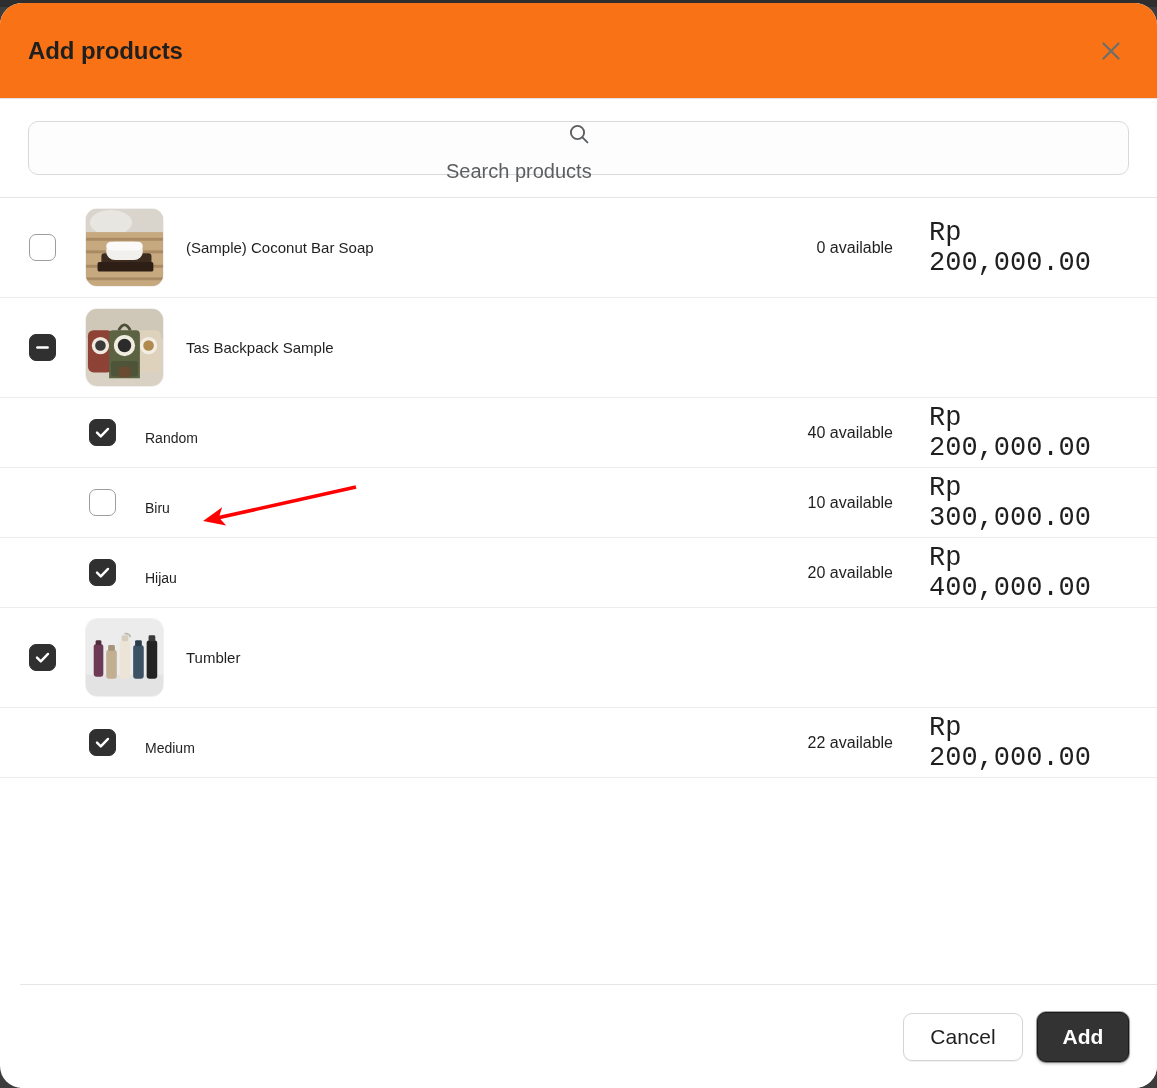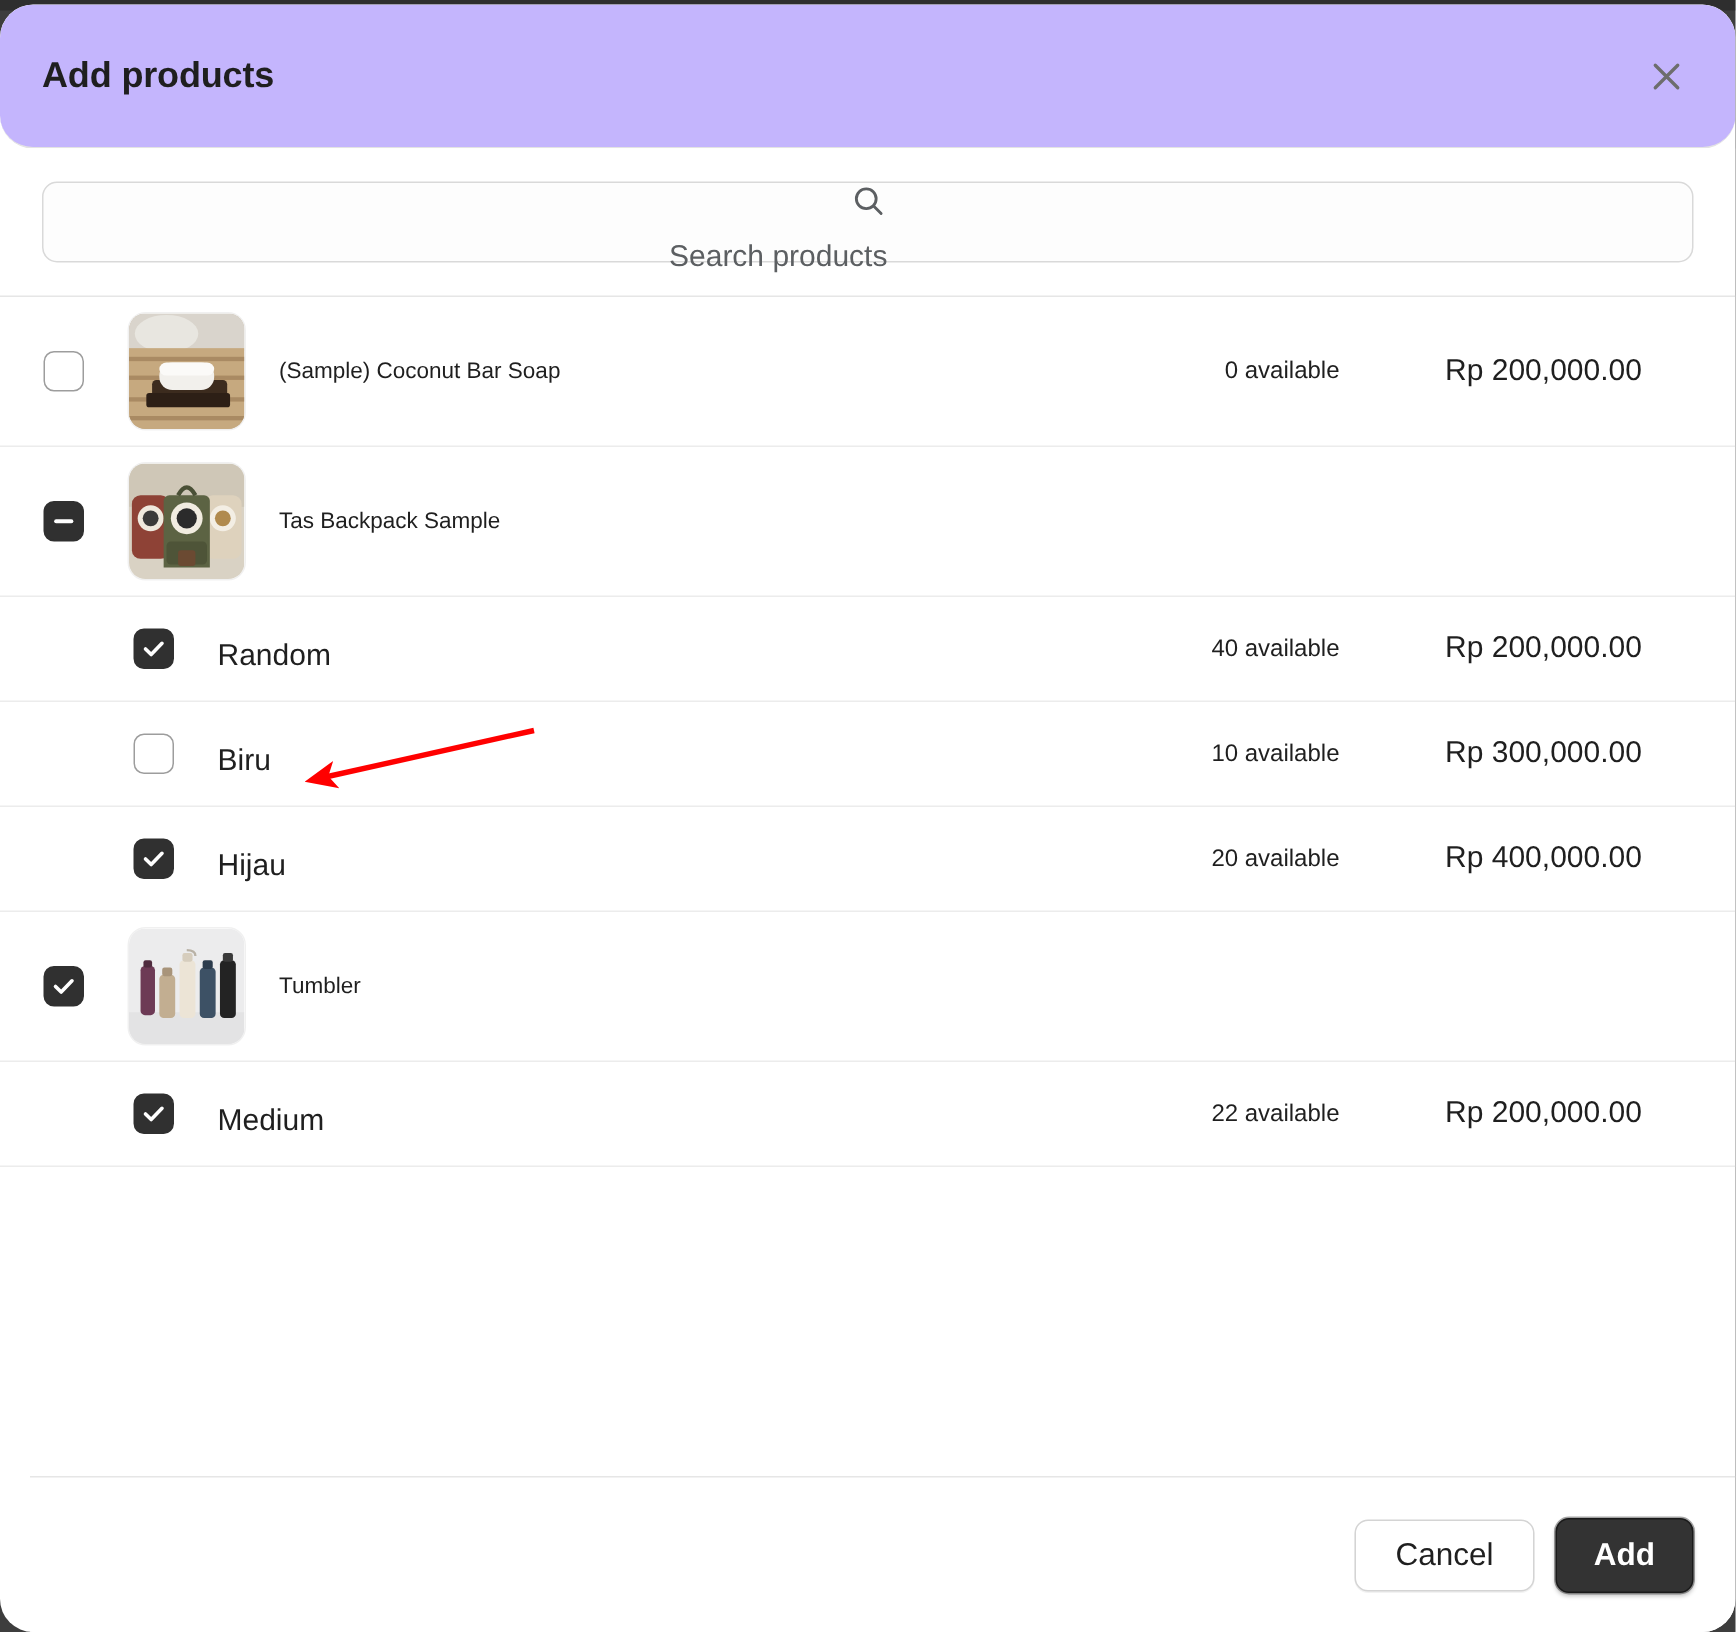--- a/index.html
+++ b/index.html
@@ -30,27 +30,26 @@
     border-radius: 22px 22px 22px 22px;
     overflow: hidden;
     display: flex;
     flex-direction: column;
   }
 
   
   .modal-header {
     height: 96px;
     flex: 0 0 96px;
-    background: #c4b5fd;
+    background: #f97316;
     border-bottom: 1px solid #e3e3e3;
     display: flex;
     align-items: center;
     justify-content: space-between;
     padding: 0 26px 0 28px;
-    border-radius: 22px;
   }
   .modal-title {
     font-size: 24px;
     font-weight: bold;
     color: #1f1f1f;
     letter-spacing: -0.1px;
   }
   .close-btn {
     width: 40px; height: 40px;
     display: flex; align-items: center; justify-content: center;
@@ -146,36 +145,37 @@
     border: 1px solid rgba(0,0,0,0.06);
   }
   .thumb svg { display: block; width: 100%; height: 100%; }
 
   .title-cell {
     flex: 1 1 auto;
     font-size: 15px;
     color: #1f1f1f;
     white-space: nowrap;
   }
-  .row.variant .title-cell { font-size: 20px; margin-top: 10px; }
+  .row.variant .title-cell { font-size: 14px; margin-top: 10px; }
 
   .avail-cell {
     flex: 0 0 auto;
     font-size: 16px;
     color: #1f1f1f;
     text-align: right;
     width: 180px;
     margin-right: 36px;
   }
   .price-cell {
     flex: 0 0 auto;
-    font-size: 20px;
-    color: #1f1f1f;
-    text-align: center;
+    font-size: 27px;
+    color: #1f1f1f;
+    text-align: left;
     width: 200px;
+    font-family: Liberation Mono, monospace;
   }
 
   .filler { flex: 1 1 auto; background: #ffffff; }
 
   
   .modal-footer {
     flex: 0 0 auto;
     height: 104px;
     border-top: 1px solid #e6e6e6;
     background: #ffffff;

